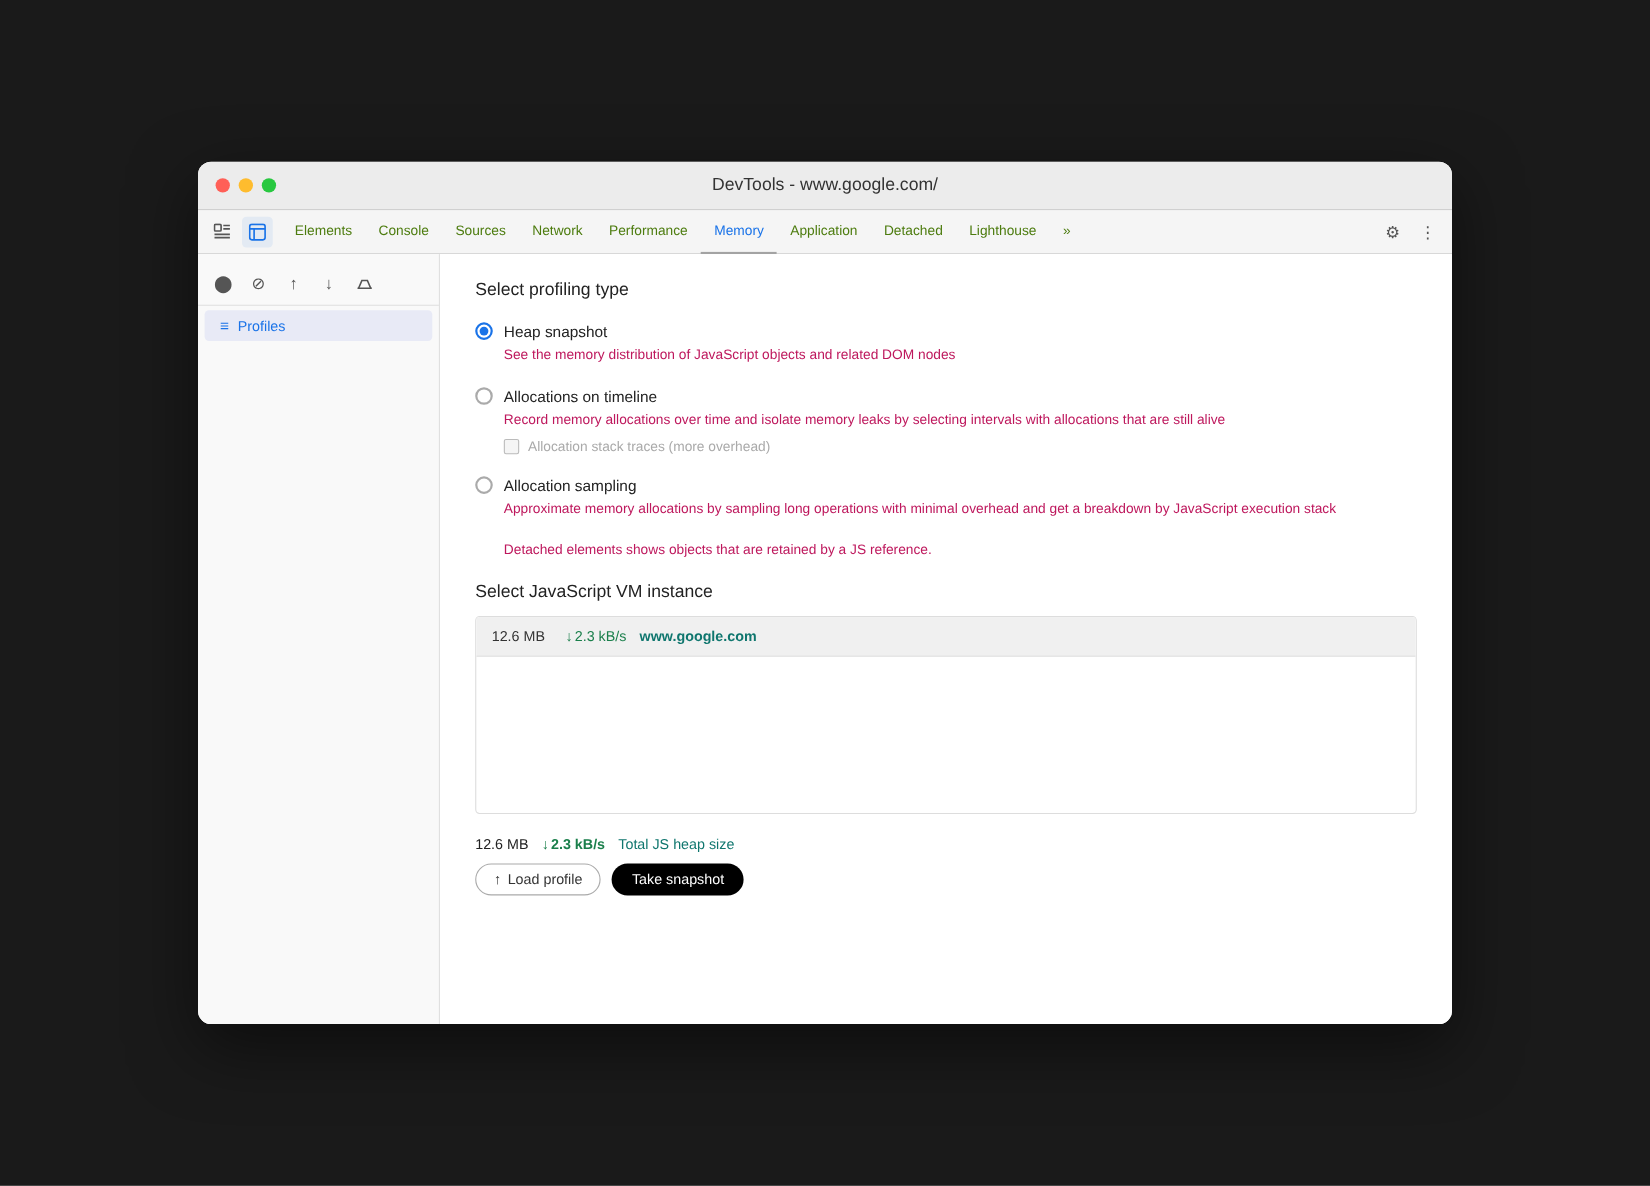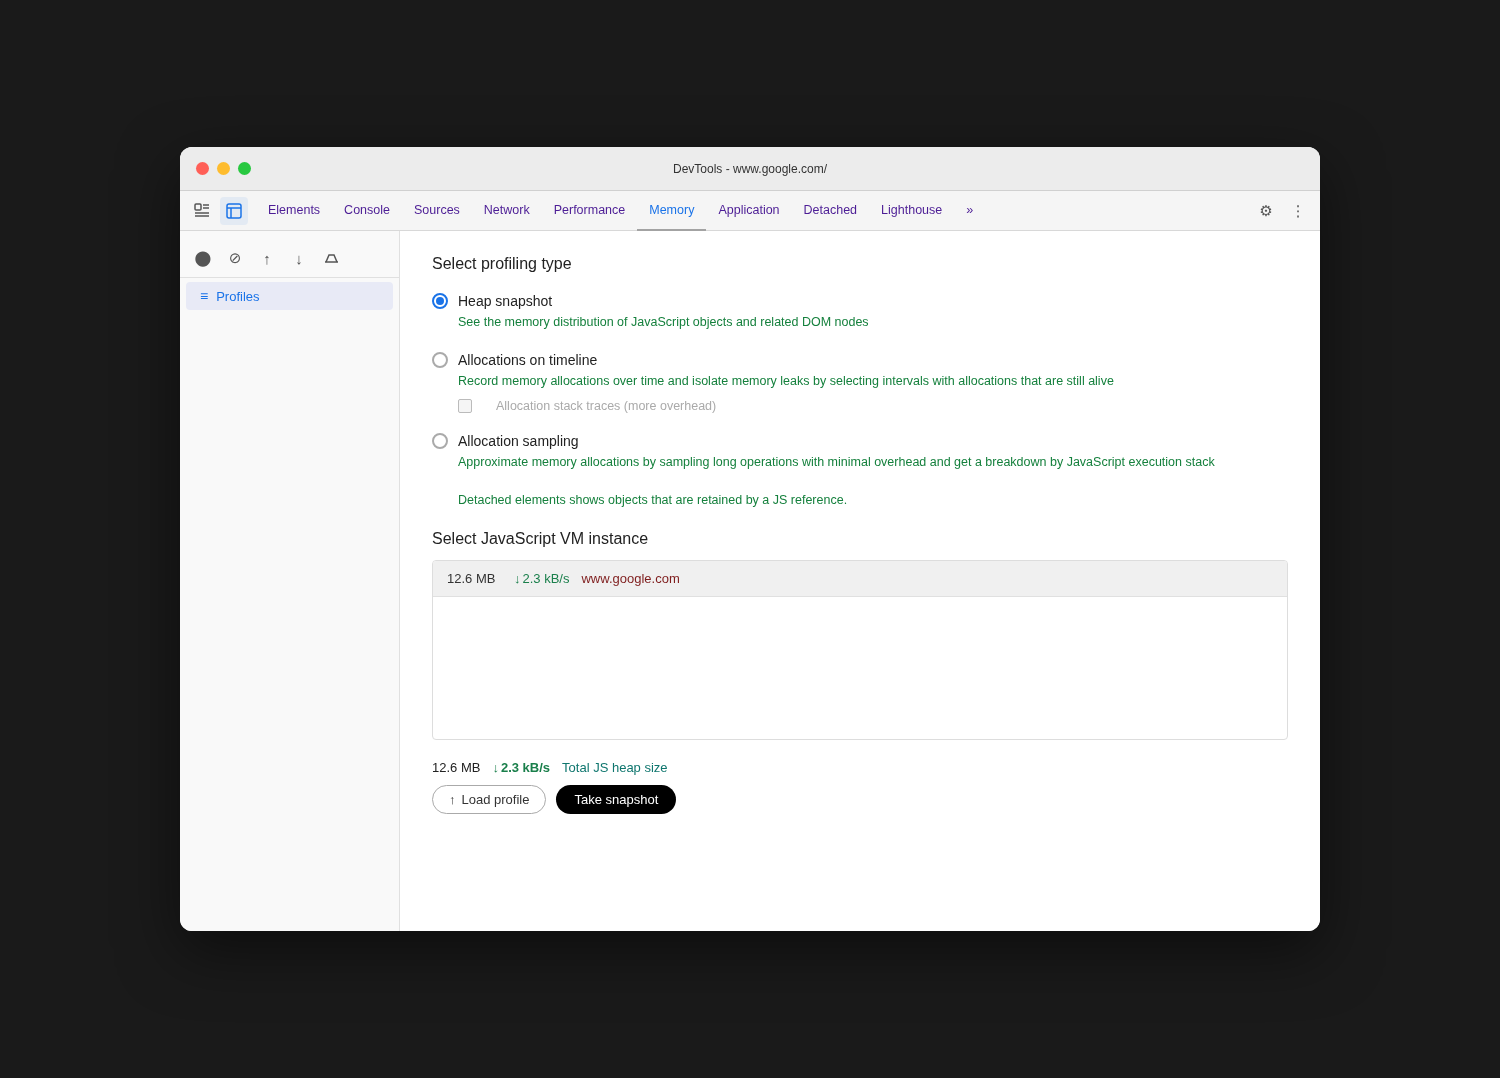--- a/index.html
+++ b/index.html
@@ -39,21 +39,21 @@
       border-radius: 50%;
       cursor: pointer;
     }
     .tl-red { background: #ff5f57; }
     .tl-yellow { background: #febc2e; }
     .tl-green { background: #28c840; }
     .window-title {
       position: absolute;
       left: 50%;
       transform: translateX(-50%);
-      font-size: 12px;
+      font-size: 16px;
       font-weight: 500;
       color: #333;
     }
     
     .tabbar {
       background: #f5f5f5;
       border-bottom: 1px solid #d8d8d8;
       display: flex;
       align-items: center;
       padding: 0 8px;
@@ -80,21 +80,21 @@
     .tabbar-icon.active {
       color: #1a73e8;
       background: rgba(26,115,232,0.08);
     }
     .tab {
       padding: 0 12px;
       height: 40px;
       display: flex;
       align-items: center;
       font-size: 12.5px;
-      color: #4c1d95;
+      color: #4d7c0f;
       cursor: pointer;
       border-bottom: 2px solid transparent;
       white-space: nowrap;
     }
     .tab.active {
       color: #1a73e8;
       border-bottom: 2px solid #a3a3a3;
     }
     .tabbar-spacer { flex: 1; }
     .tabbar-right {
@@ -207,28 +207,28 @@
       border-radius: 50%;
       background: #1a73e8;
     }
     .option-label {
       font-size: 14px;
       font-weight: 400;
       color: #222;
     }
     .option-description {
       font-size: 12.5px;
-      color: #15803d;
+      color: #be185d;
       margin-left: 26px;
       line-height: 1.5;
     }
     .checkbox-row {
       display: flex;
       align-items: center;
-      gap: 24px;
+      gap: 8px;
       margin-left: 26px;
       margin-top: 8px;
     }
     .checkbox {
       width: 14px;
       height: 14px;
       border: 1.5px solid #bbb;
       border-radius: 2px;
       background: #f5f5f5;
       flex-shrink: 0;
@@ -266,21 +266,22 @@
       min-width: 55px;
     }
     .vm-rate {
       color: #1a7f4b;
       font-weight: 500;
       display: flex;
       align-items: center;
       gap: 2px;
     }
     .vm-url {
-      color: #7f1d1d;
+      color: #0f766e;
+      font-weight: bold;
     }
     
     .footer {
       display: flex;
       align-items: center;
       gap: 12px;
       padding-top: 4px;
       flex-wrap: wrap;
     }
     .footer-memory {

